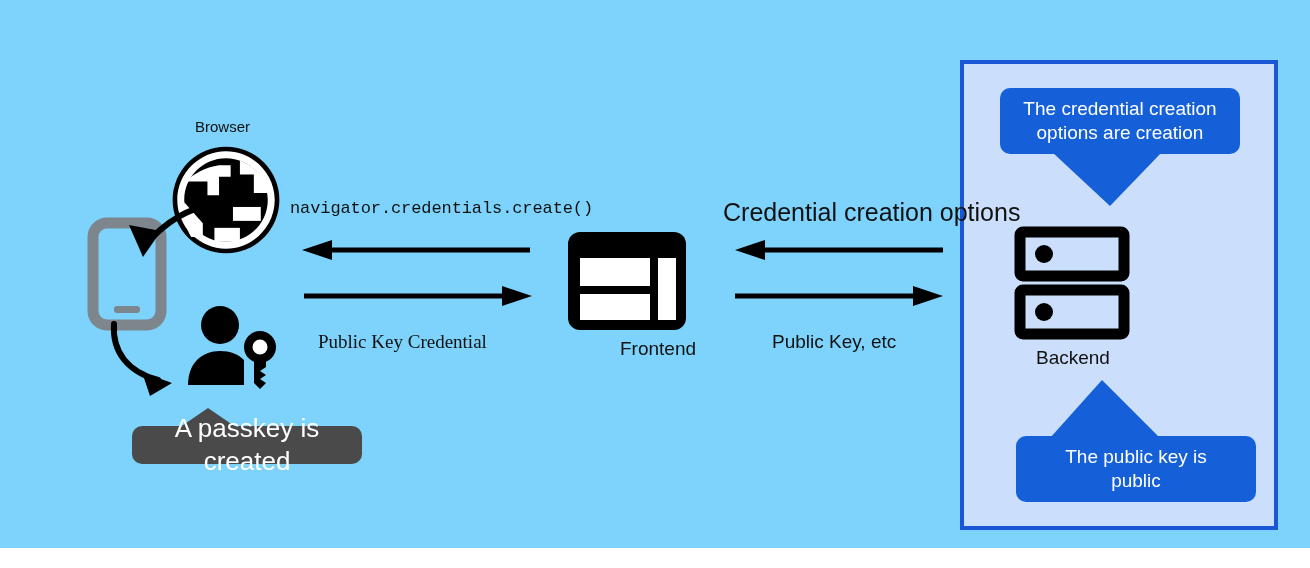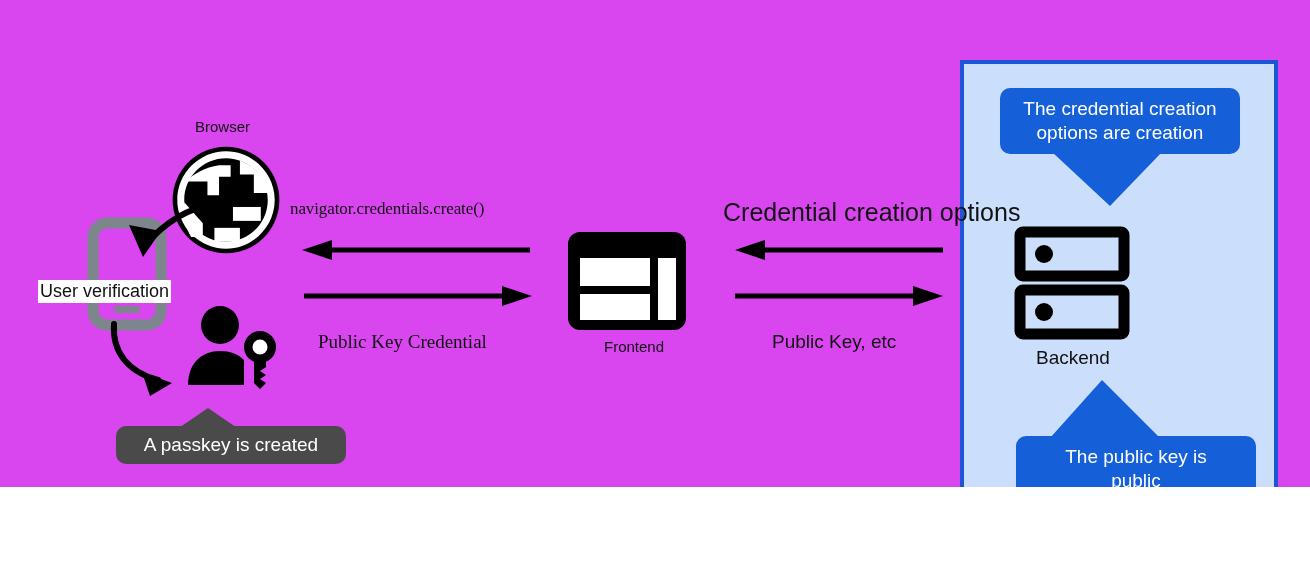--- a/index.html
+++ b/index.html
@@ -7,36 +7,36 @@
     padding: 0;
     background: #ffffff;
   }
   body {
     font-family: "Liberation Sans", sans-serif;
     -webkit-font-smoothing: antialiased;
   }
   #canvas {
     position: relative;
     width: 1310px;
-    height: 487px;
-    background: #d946ef;
+    height: 548px;
+    background: #7dd3fc;
     overflow: hidden;
   }
   .abs { position: absolute; }
 
   
   .lbl {
     font-family: "Liberation Sans", sans-serif;
     color: #111111;
     white-space: nowrap;
     line-height: 1.15;
   }
   .lbl-bold { font-weight: 400; }
   .mono {
-    font-family: Liberation Serif, serif;
+    font-family: Liberation Mono, monospace;
     color: #111111;
     white-space: nowrap;
     letter-spacing: -0.1px;
   }
 
   
   .backend-panel {
     background: #cbdffc;
     border: 4px solid #1a56d6;
     box-sizing: border-box;
@@ -144,50 +144,49 @@
   <svg class="abs" style="left:95px; top:185px;" width="130" height="110" viewBox="0 0 130 110">
     <path d="M118,20 C100,22 75,32 50,60" fill="none" stroke="#000000" stroke-width="6" stroke-linecap="round"></path>
     <polygon points="48,72 34,40 66,46" fill="#000000"></polygon>
   </svg>
 
   <svg class="abs" style="left:106px; top:320px;" width="120" height="90" viewBox="0 0 120 90">
     <path d="M8,4 C6,32 22,52 52,60" fill="none" stroke="#000000" stroke-width="6" stroke-linecap="round"></path>
     <polygon points="66,63 36,52 44,76" fill="#000000"></polygon>
   </svg>
 
-  <div class="abs lbl" style="left:38px; top:280px; font-size:18px; background:#ffffff; padding:1px 2px;">User verification</div>
 
   <svg class="abs" style="left:186px; top:305px;" width="100" height="85" viewBox="0 0 100 85">
     <circle cx="34" cy="20" r="19" fill="#000000"></circle>
     <path fill="#000000" d="
       M2,80
       C2,58 16,46 34,46
       C44,46 52,49 58,55
       L58,80 Z"></path>
     <circle cx="74" cy="42" r="16" fill="#000000"></circle>
     <circle cx="74" cy="42" r="7.5" fill="#ffffff"></circle>
     <path fill="#000000" d="
       M68,56 L80,56 L80,62 L74,66 L80,70 L74,74 L80,78 L74,84 L68,78 Z"></path>
   </svg>
 
   <div class="abs" style="left:116px; top:408px; width:230px; height:56px;">
     <svg class="tail" style="left:54px; top:0px;" width="76" height="26" viewBox="0 0 76 26">
       <polygon points="38,0 76,26 0,26" fill="#4a4a4a"></polygon>
     </svg>
-    <div class="callout callout-dark" style="position:absolute; left:0; top:18px; width:230px; height:38px; font-size:19px;">A passkey is created</div>
+    <div class="callout callout-dark" style="position:absolute; left:16px; top:18px; width:230px; height:38px; font-size:26px;">A passkey is created</div>
   </div>
 
   <svg class="abs" style="left:568px; top:232px;" width="118" height="98" viewBox="0 0 118 98">
     <rect x="0" y="0" width="118" height="98" rx="12" ry="12" fill="#000000"></rect>
     <rect x="12" y="26" width="70" height="28" fill="#ffffff"></rect>
     <rect x="12" y="62" width="70" height="26" fill="#ffffff"></rect>
     <rect x="90" y="26" width="18" height="62" fill="#ffffff"></rect>
   </svg>
 
-  <div class="abs lbl lbl-bold" style="left:604px; top:338px; font-size:15px;">Frontend</div>
+  <div class="abs lbl lbl-bold" style="left:620px; top:338px; font-size:19px;">Frontend</div>
 
   <div class="abs mono" style="left:290px; top:199px; font-size:17px;">navigator.credentials.create()</div>
 
   <svg class="abs" style="left:302px; top:240px;" width="228" height="20" viewBox="0 0 228 20">
     <line x1="24" y1="10" x2="228" y2="10" stroke="#000000" stroke-width="5"></line>
     <polygon points="0,10 30,0 30,20" fill="#000000"></polygon>
   </svg>
 
   <svg class="abs" style="left:304px; top:286px;" width="228" height="20" viewBox="0 0 228 20">
     <line x1="0" y1="10" x2="204" y2="10" stroke="#000000" stroke-width="5"></line>

